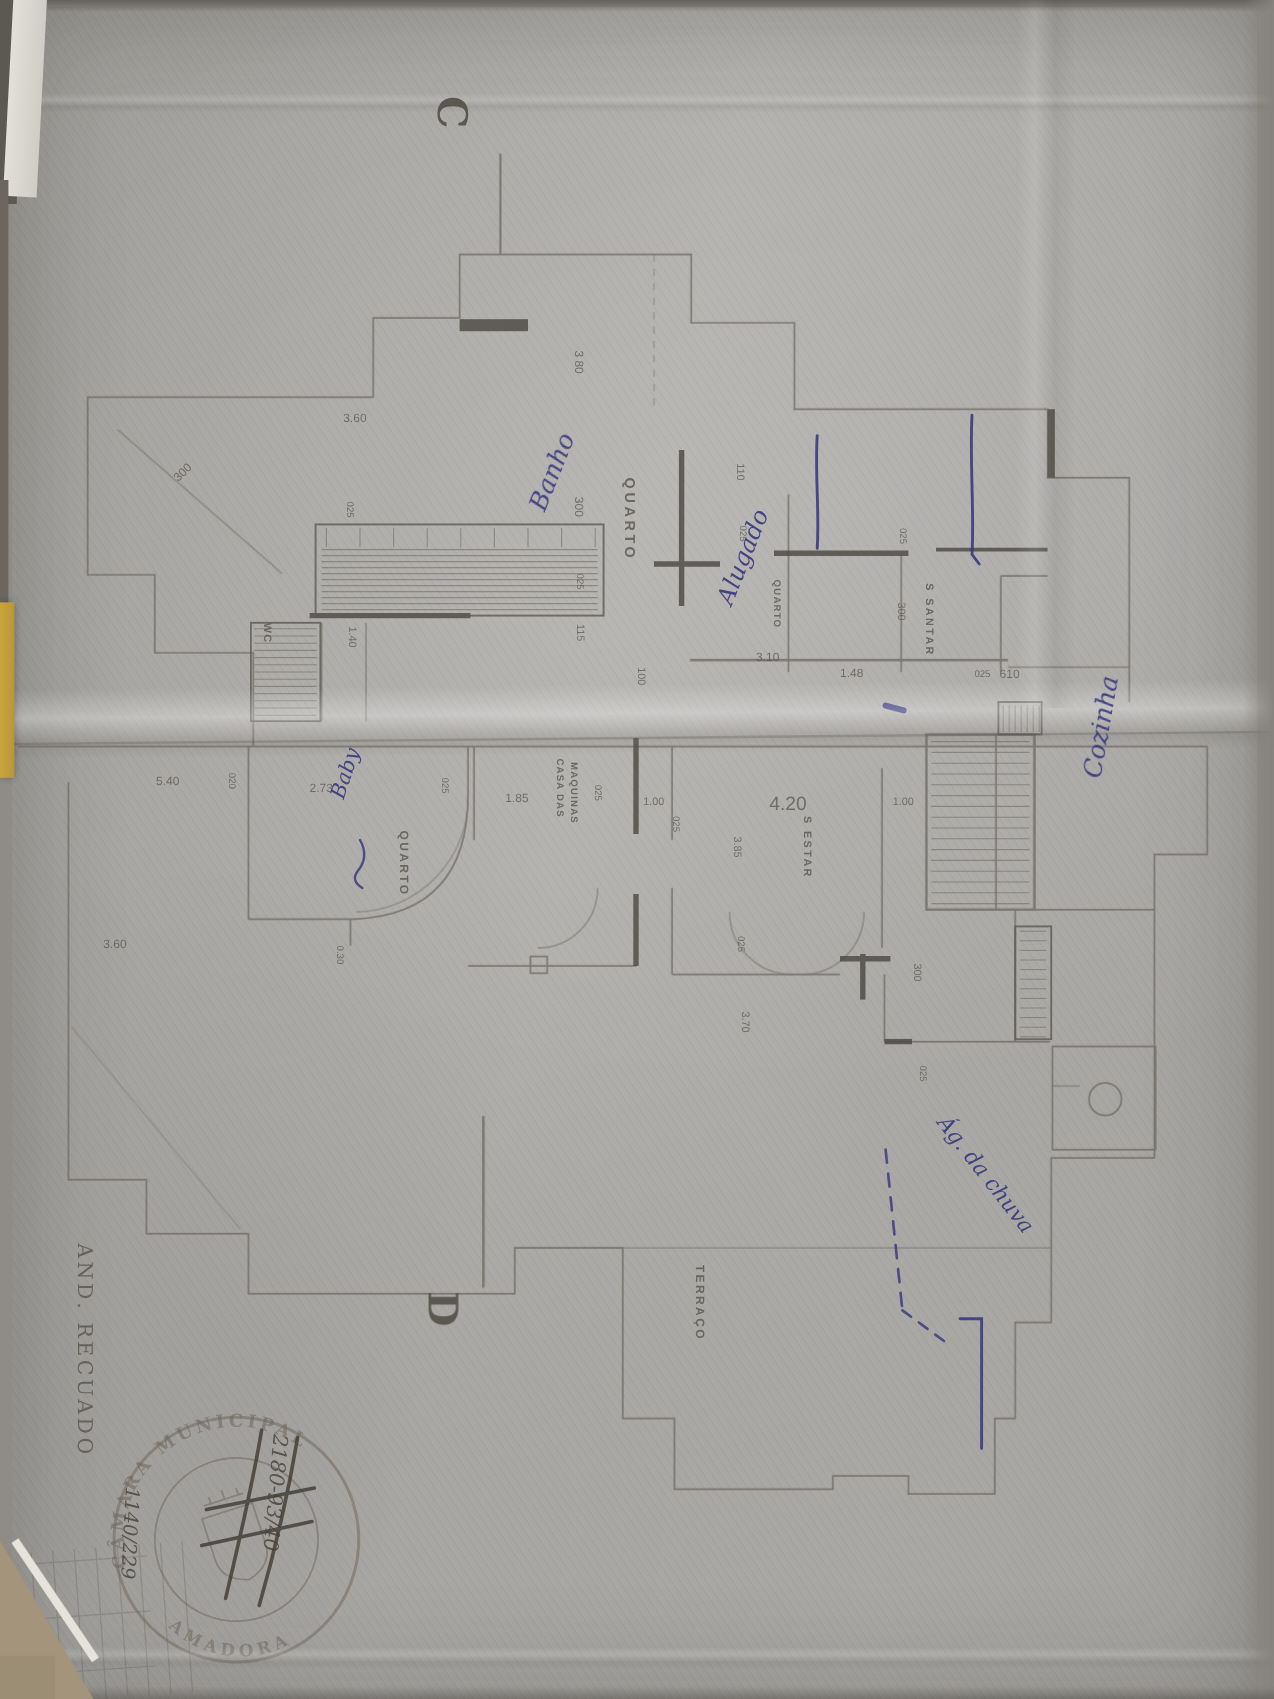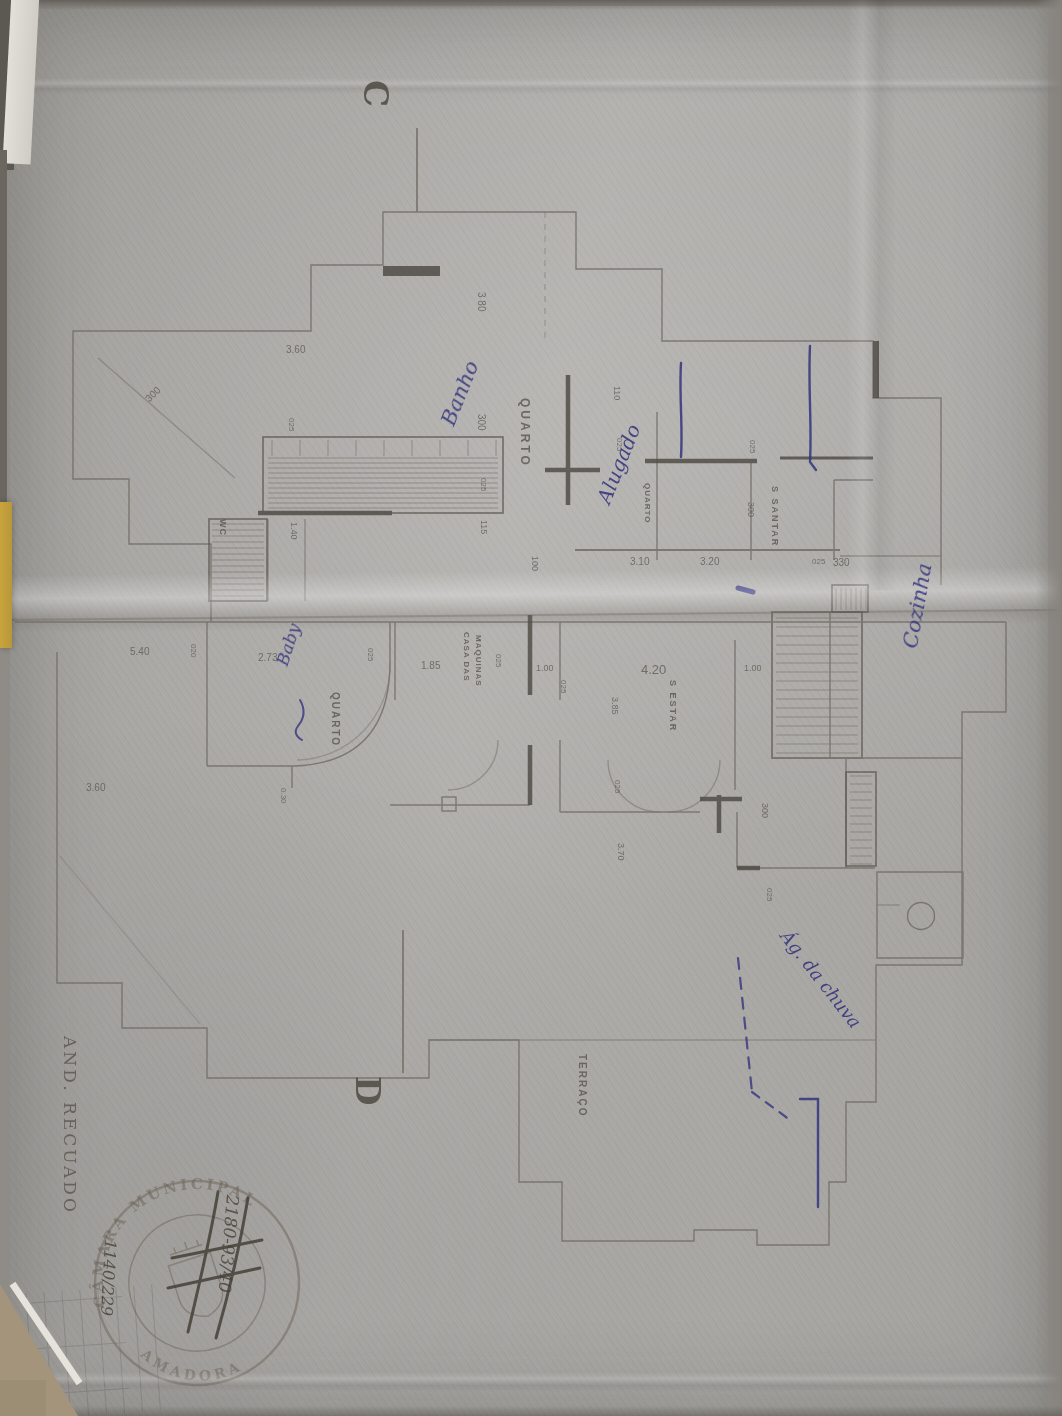--- a/index.html
+++ b/index.html
@@ -266,35 +266,35 @@
       <span class="anno dim" style="left: 487px; top: 414px; font-size: 10px; transform: rotate(90deg);">300</span>
       <span class="anno dim" style="left: 488px; top: 478px; font-size: 8px; transform: rotate(90deg);">025</span>
       <span class="anno dim" style="left: 489px; top: 520px; font-size: 9px; transform: rotate(90deg);">115</span>
       <span class="anno dim" style="left: 540px; top: 556px; font-size: 9px; transform: rotate(90deg);">100</span>
       <span class="anno dim" style="left: 286px; top: 344px; font-size: 10px; transform: rotate(0deg);">3.60</span>
       <span class="anno dim" style="left: 296px; top: 418px; font-size: 8px; transform: rotate(90deg);">025</span>
       <span class="anno dim" style="left: 299px; top: 522px; font-size: 9px; transform: rotate(90deg);">1.40</span>
       <span class="anno dim" style="left: 143px; top: 396px; font-size: 10px; transform: rotate(-44deg);">300</span>
       <span class="anno dim" style="left: 622px; top: 386px; font-size: 9px; transform: rotate(90deg);">110</span>
       <span class="anno dim" style="left: 624px; top: 438px; font-size: 8px; transform: rotate(90deg);">025</span>
-      <span class="anno dim" style="left: 630px; top: 556px; font-size: 10px; transform: rotate(0deg); text-align: center;">3.10</span>
-      <span class="anno dim" style="left: 700px; top: 556px; font-size: 10px; transform: rotate(0deg);">3.20</span>
+      <span class="anno dim" style="left: 630px; top: 543px; font-size: 10px; transform: rotate(0deg); text-align: center;">3.10</span>
+      <span class="anno dim" style="left: 700px; top: 556px; font-size: 10px; transform: rotate(0deg);">1.48</span>
       <span class="anno dim" style="left: 757px; top: 440px; font-size: 8px; transform: rotate(90deg);">025</span>
       <span class="anno dim" style="left: 756px; top: 502px; font-size: 9px; transform: rotate(90deg);">300</span>
       <span class="anno dim" style="left: 812px; top: 557px; font-size: 8px; transform: rotate(0deg);">025</span>
-      <span class="anno dim" style="left: 833px; top: 557px; font-size: 10px; transform: rotate(0deg);">330</span>
+      <span class="anno dim" style="left: 833px; top: 557px; font-size: 10px; transform: rotate(0deg);">610</span>
       <span class="anno dim" style="left: 130px; top: 646px; font-size: 10px; transform: rotate(0deg);">5.40</span>
       <span class="anno dim" style="left: 198px; top: 644px; font-size: 8px; transform: rotate(90deg);">020</span>
       <span class="anno dim" style="left: 258px; top: 652px; font-size: 10px; transform: rotate(0deg);">2.73</span>
       <span class="anno dim" style="left: 375px; top: 648px; font-size: 8px; transform: rotate(90deg);">025</span>
       <span class="anno dim" style="left: 421px; top: 660px; font-size: 10px; transform: rotate(0deg);">1.85</span>
       <span class="anno dim" style="left: 503px; top: 654px; font-size: 8px; transform: rotate(90deg);">025</span>
       <span class="anno dim" style="left: 536px; top: 663px; font-size: 9px; transform: rotate(0deg);">1.00</span>
       <span class="anno dim" style="left: 568px; top: 680px; font-size: 8px; transform: rotate(90deg);">025</span>
-      <span class="anno dim" style="left: 641px; top: 662px; font-size: 13px; transform: rotate(0deg);">4.20</span>
+      <span class="anno dim" style="left: 641px; top: 662px; font-size: 16px; transform: rotate(0deg);">4.20</span>
       <span class="anno dim" style="left: 744px; top: 663px; font-size: 9px; transform: rotate(0deg);">1.00</span>
       <span class="anno dim" style="left: 620px; top: 697px; font-size: 9px; transform: rotate(90deg);">3.85</span>
       <span class="anno dim" style="left: 622px; top: 780px; font-size: 8px; transform: rotate(90deg);">025</span>
       <span class="anno dim" style="left: 626px; top: 843px; font-size: 9px; transform: rotate(90deg);">3.70</span>
       <span class="anno dim" style="left: 288px; top: 788px; font-size: 8px; transform: rotate(90deg);">0.30</span>
       <span class="anno dim" style="left: 86px; top: 782px; font-size: 10px; transform: rotate(0deg);">3.60</span>
       <span class="anno dim" style="left: 770px; top: 803px; font-size: 9px; transform: rotate(90deg);">300</span>
       <span class="anno dim" style="left: 774px; top: 888px; font-size: 8px; transform: rotate(90deg);">025</span>
       <span class="anno marker" style="left: 396px; top: 80px; font-size: 34px; transform: rotate(90deg);">C</span>
       <span class="anno marker" style="left: 388px; top: 1076px; font-size: 34px; transform: rotate(90deg);">D</span>

